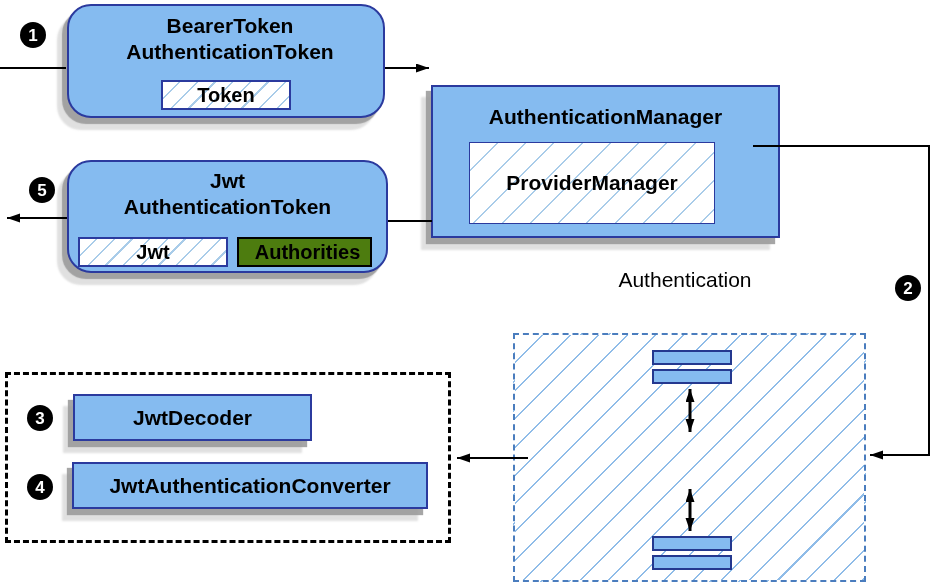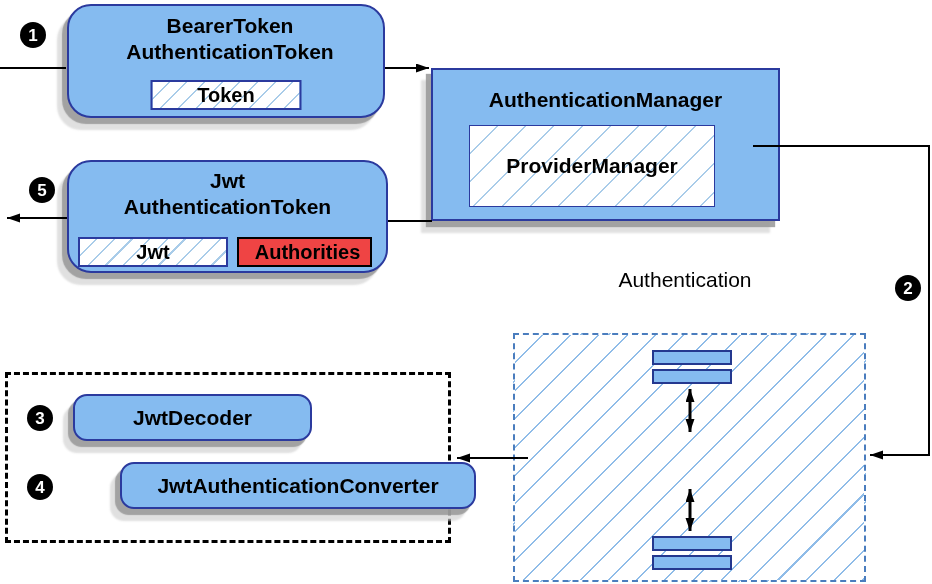--- a/index.html
+++ b/index.html
@@ -14,21 +14,21 @@
   }
   .rounded{border-radius:24px;}
   .title{text-align:center;font-weight:bold;font-size:21px;line-height:26px;}
   .title-line{white-space:nowrap;}
   .chip{
     position:absolute;box-sizing:border-box;border:2px solid #2B3A9E;
     background:repeating-linear-gradient(135deg,#ffffff 0 11px,#A9CCE9 11px 12.5px);
     display:flex;align-items:center;justify-content:center;
     font-weight:bold;font-size:20px;
   }
-  .chip.plain{background:#ef4444;border-color:#000000;padding-left:6px;}
+  .chip.plain{background:#4d7c0f;border-color:#000000;padding-left:6px;}
   .inner-hatched{
     position:absolute;box-sizing:border-box;border:1.5px solid #2B3A9E;
     background:repeating-linear-gradient(135deg,#ffffff 0 18.5px,#A9CCE9 18.5px 20px);
     display:flex;align-items:center;justify-content:center;
     font-weight:bold;font-size:21px;
   }
   .group-label{
     position:absolute;text-align:center;font-weight:normal;font-size:21px;line-height:27px;
   }
   .dashed-blue{
@@ -42,21 +42,21 @@
   }
   .bar{
     position:absolute;left:652px;width:80px;height:15px;box-sizing:border-box;
     background:#85BBF0;border:2px solid #24388F;
   }
   .badge{
     position:absolute;width:26px;height:26px;border-radius:50%;
     background:#000;color:#fff;display:flex;align-items:center;justify-content:center;
     font-weight:bold;font-size:17px;line-height:1;
   }
-  .flex-center{display:flex;align-items:center;justify-content:center;font-weight:bold;border-radius:14px;}
+  .flex-center{display:flex;align-items:center;justify-content:center;font-weight:bold;}
   svg.connectors{position:absolute;left:0;top:0;pointer-events:none;z-index:20;}
   .edge{stroke:#000;stroke-width:2;fill:none;}
   .edge.thick{stroke-width:3;}
 </style>
 </head>
 <body>
 
 <div class="canvas">
 
   <div class="dashed-blue" style="left:513px;top:333px;width:353px;height:249px;"></div>
@@ -68,43 +68,43 @@
   <div class="bar" style="top:350px;"></div>
   <div class="bar" style="top:369px;"></div>
   <div class="bar" style="top:536px;"></div>
   <div class="bar" style="top:555px;"></div>
 
   <div class="node rounded" style="left:67px;top:4px;width:318px;height:114px;padding-left:8px;">
     <div class="title" style="padding-top:7px;">
       <div class="title-line">BearerToken</div>
       <div class="title-line">AuthenticationToken</div>
     </div>
-    <div class="chip" style="left:50%;transform:translateX(-50%);top:74px;width:151px;height:30px;">Token</div>
+    <div class="chip" style="left:50%;transform:translateX(-50%);top:74px;width:130px;height:30px;">Token</div>
   </div>
 
-  <div class="node" style="left:431px;top:68px;width:349px;height:153px;">
+  <div class="node" style="left:431px;top:85px;width:349px;height:153px;">
     <div class="title" style="padding-top:17px;">AuthenticationManager</div>
     <div class="inner-hatched" style="left:36px;top:55px;width:246px;height:82px;">ProviderManager</div>
   </div>
 
   <div class="node rounded" style="left:67px;top:160px;width:321px;height:113px;">
     <div class="title" style="padding-top:6px;">
       <div class="title-line">Jwt</div>
       <div class="title-line">AuthenticationToken</div>
     </div>
     <div class="chip" style="left:9px;top:75px;width:150px;height:30px;">Jwt</div>
     <div class="chip plain" style="left:168px;top:75px;width:135px;height:30px;">Authorities</div>
   </div>
 
 
   <div class="dashed-black" style="left:5px;top:372px;width:446px;height:171px;"></div>
 
   <div class="node flex-center" style="left:73px;top:394px;width:239px;height:47px;font-size:21px;">JwtDecoder</div>
 
-  <div class="node flex-center" style="left:72px;top:462px;width:356px;height:47px;font-size:21px;margin-left:48px;">JwtAuthenticationConverter</div>
+  <div class="node flex-center" style="left:72px;top:462px;width:356px;height:47px;font-size:21px;">JwtAuthenticationConverter</div>
 
   <div class="badge" style="left:20px;top:22px;">1</div>
   <div class="badge" style="left:895px;top:275px;">2</div>
   <div class="badge" style="left:27px;top:405px;">3</div>
   <div class="badge" style="left:27px;top:474px;">4</div>
   <div class="badge" style="left:29px;top:177px;">5</div>
 
   <svg class="connectors" width="932" height="584" viewBox="0 0 932 584">
     <defs>
       <marker id="arr" markerWidth="16" markerHeight="12" refX="13" refY="4.5" orient="auto-start-reverse" markerUnits="userSpaceOnUse">

